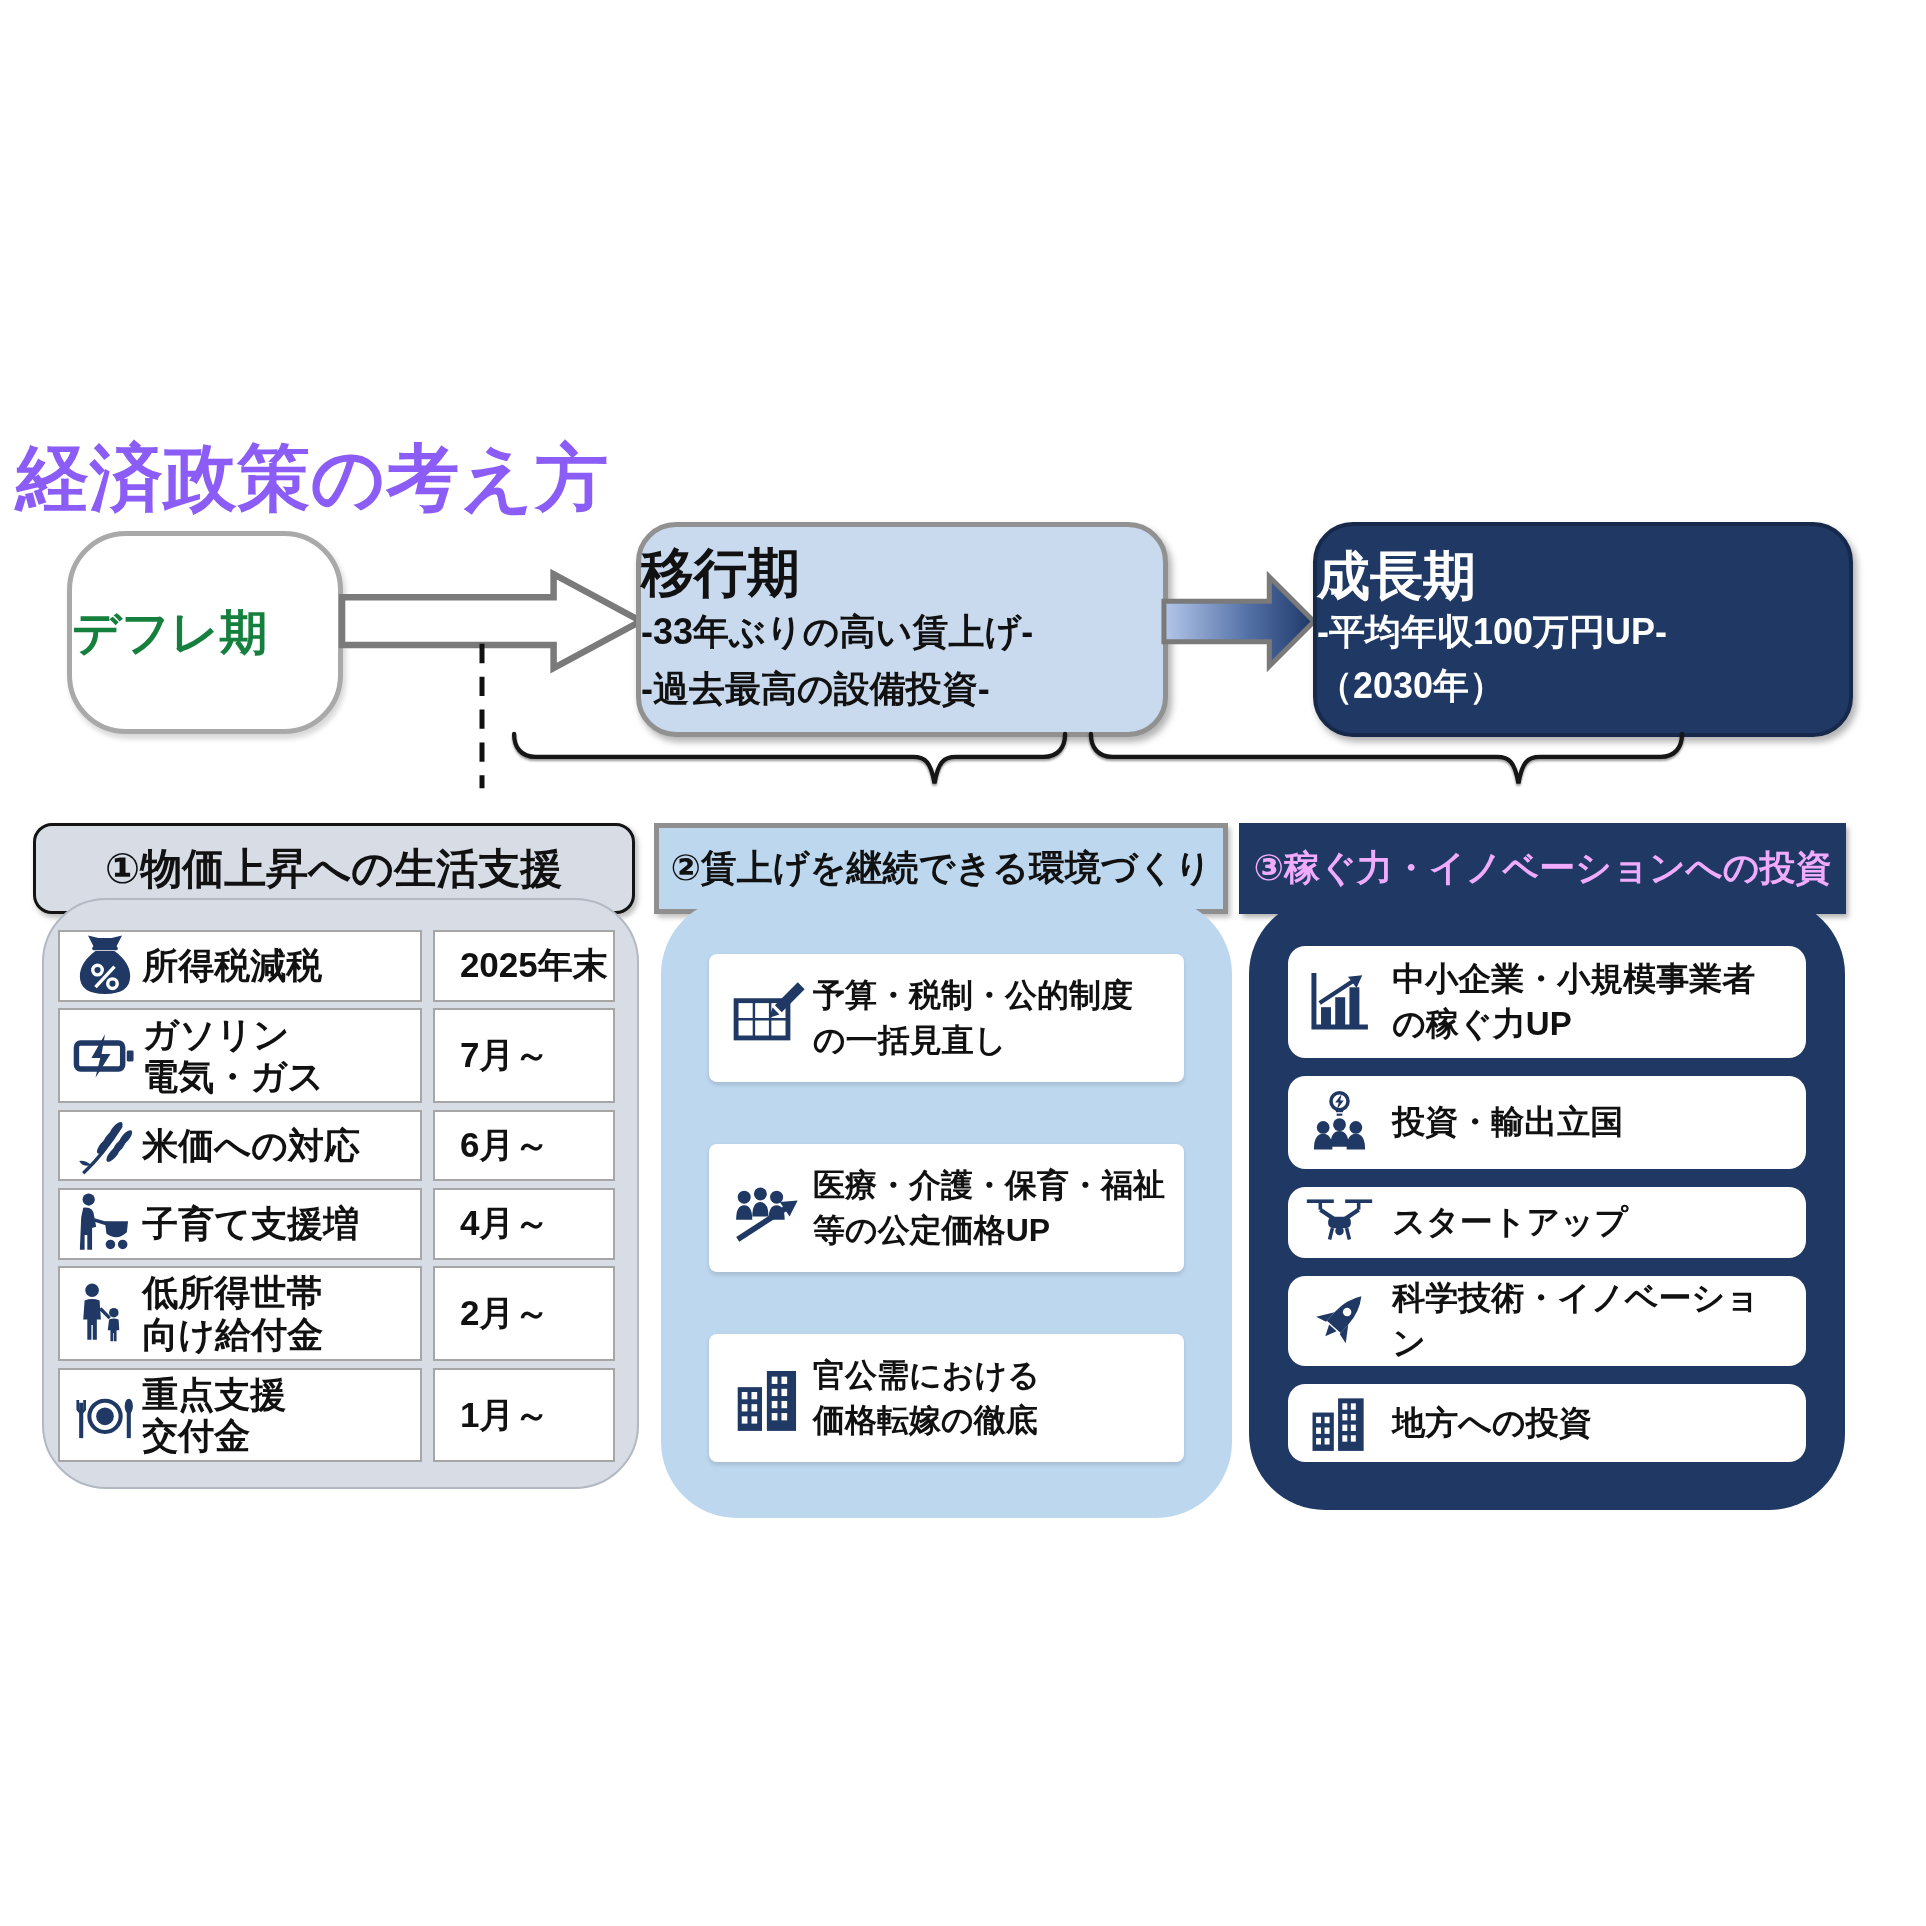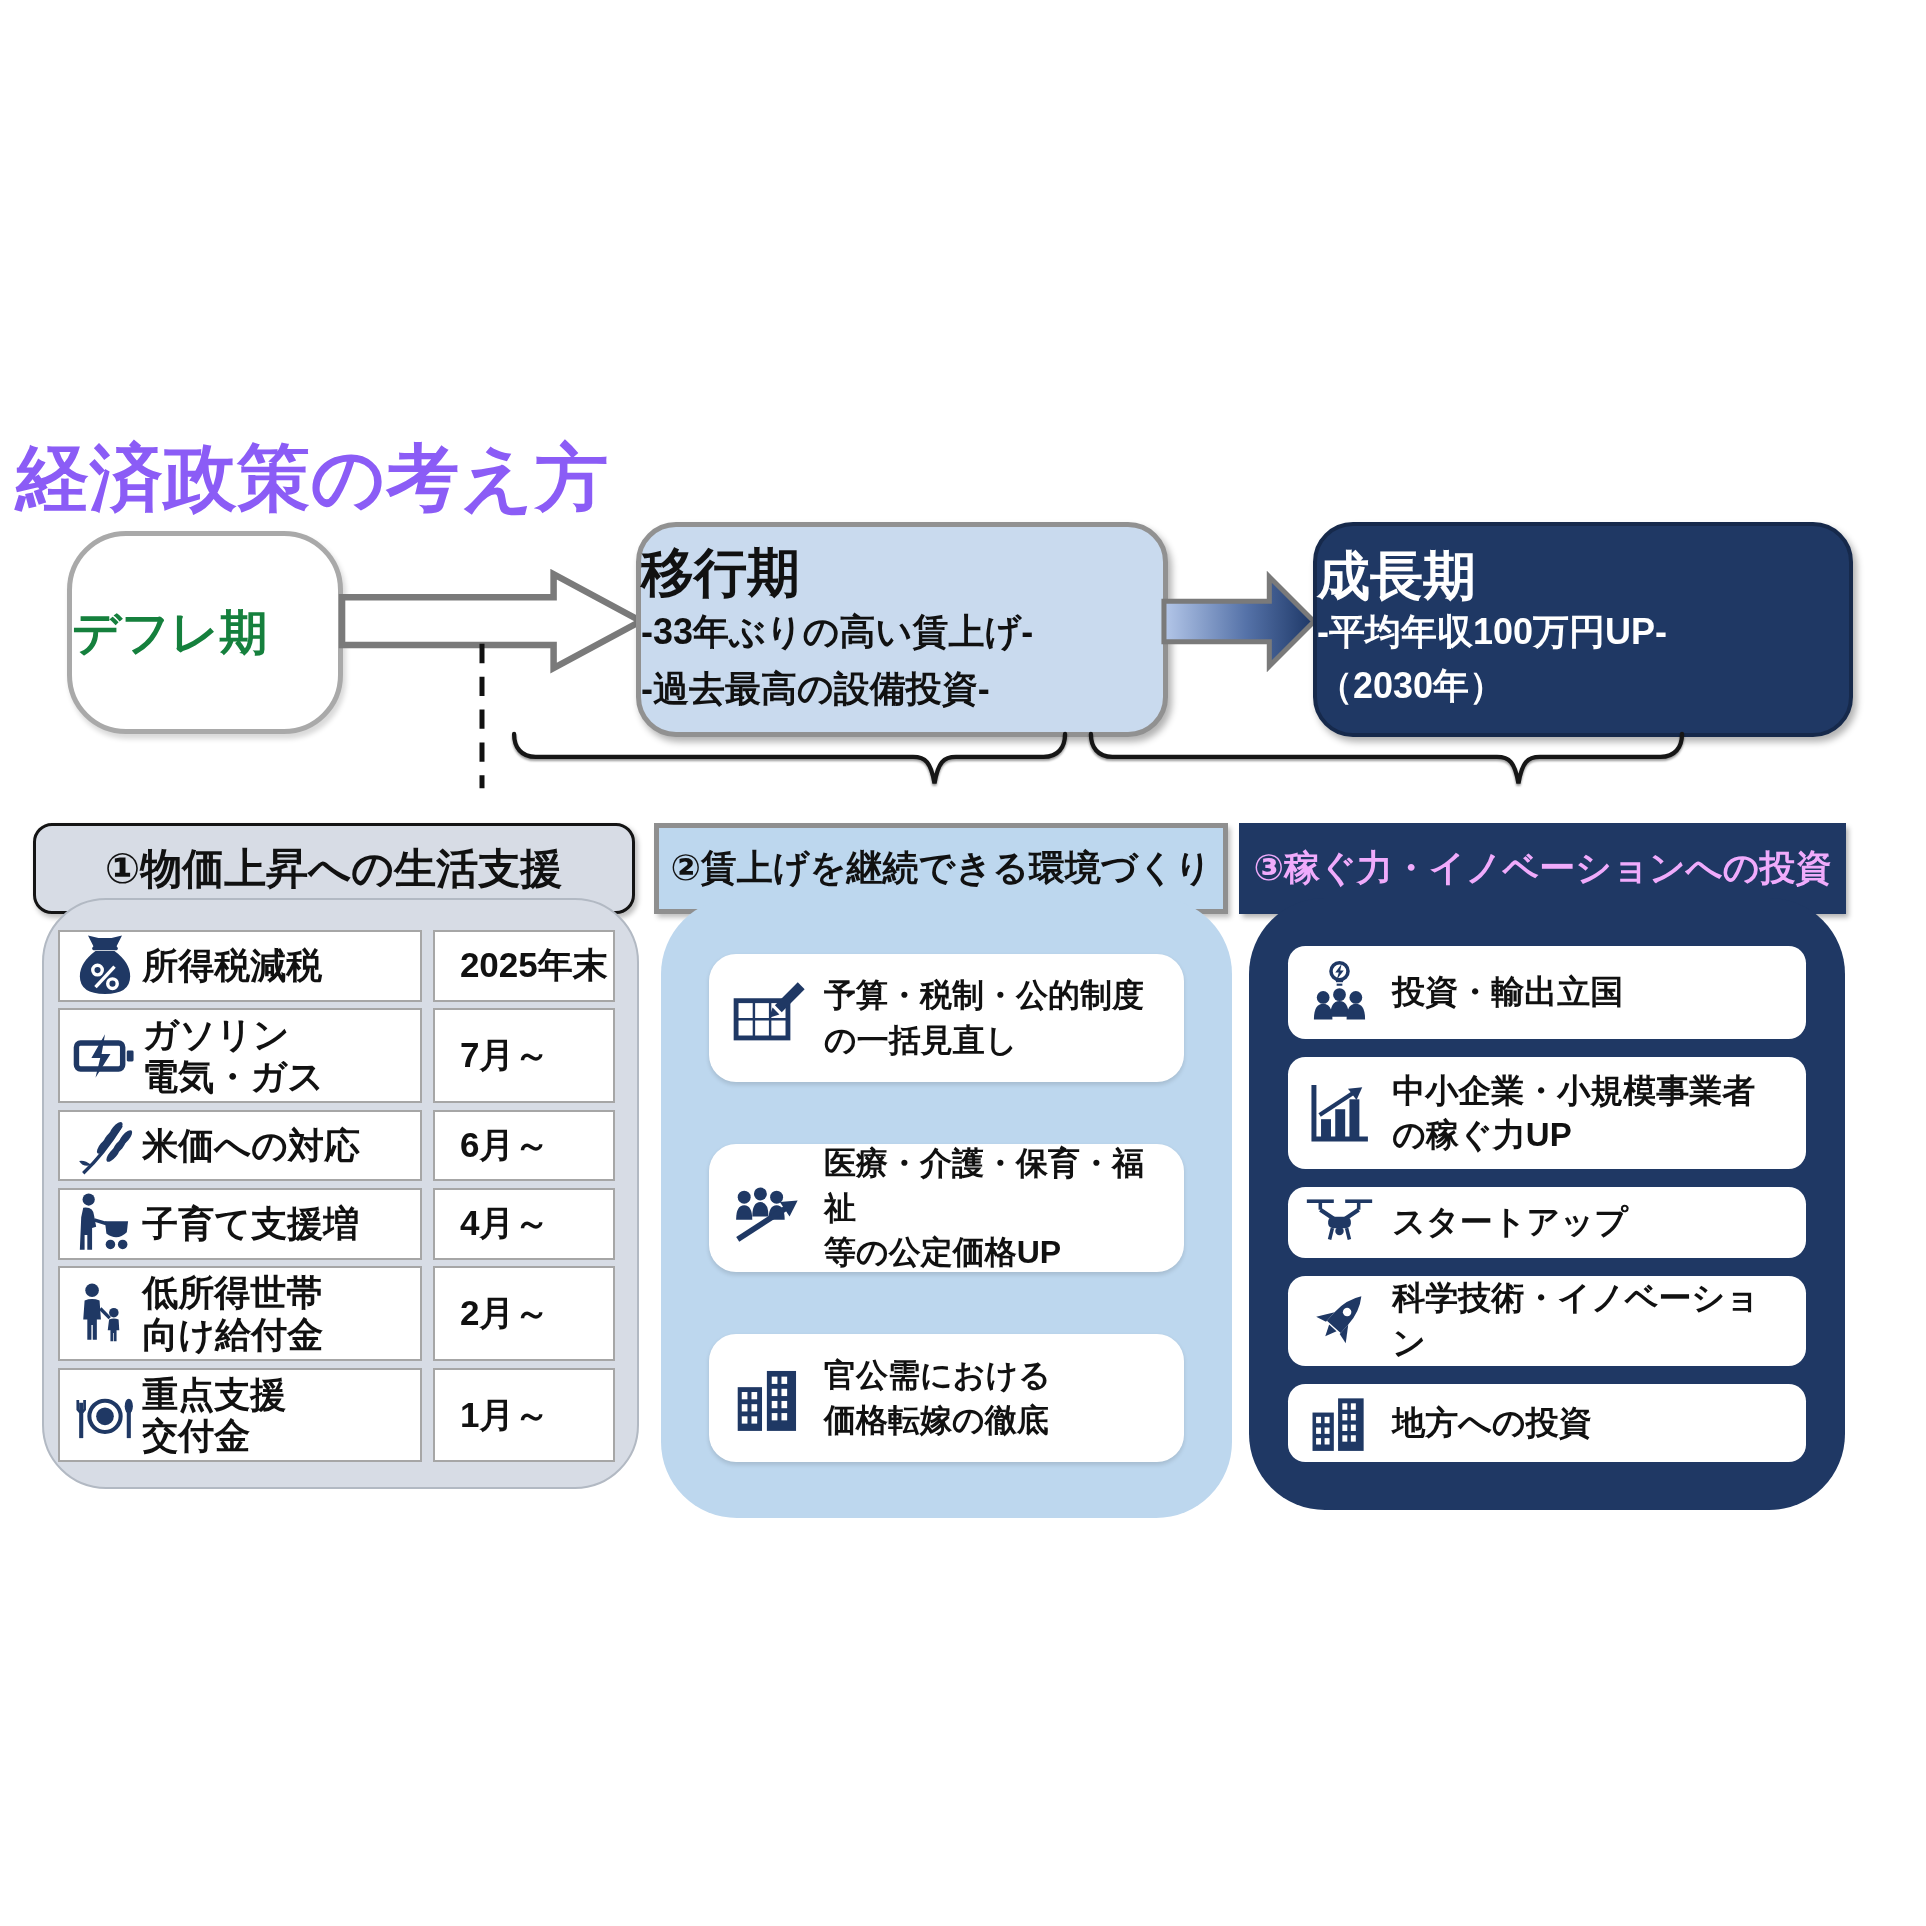--- a/index.html
+++ b/index.html
@@ -42,22 +42,22 @@
        border:2.2px solid #b2b9c3;border-radius:64px;padding:30px 21.7px 24.6px 14.4px;
        display:flex;flex-direction:column;gap:6.5px;}
   .trow{display:flex;gap:11.6px;flex:1;min-height:0;}
   .trow.tall{flex:1.32;}
   .cell{background:#fff;border:2.2px solid #a6a6a6;box-sizing:border-box;display:flex;align-items:center;}
   .cell-label{flex:1;padding-left:11px;font-size:36px;line-height:1.15;white-space:pre-line;}
   .cell-date{width:182px;padding-left:24.6px;font-size:35px;}
 
   .panel-wage{left:661px;top:898px;width:571px;height:620px;background:var(--lblue,#bdd7ee);
        border-radius:76px;padding:56px 48px;display:flex;flex-direction:column;gap:62px;}
-  .mcard{background:#fff;border-radius:27px;flex:1;display:flex;align-items:center;
-       padding:0 19px;gap:12px;font-size:32px;line-height:1.4;white-space:pre-line;
+  .mcard{background:#fff;border-radius:8px;flex:1;display:flex;align-items:center;
+       padding:0 19px;gap:1px;font-size:32px;line-height:1.4;white-space:pre-line;
        box-shadow:0 2.9px 4.3px rgba(0,0,0,.12);min-height:0;}
   .mcard .icon{width:81px;height:81px;flex:0 0 81px;}
 
   .panel-invest{left:1249px;top:898px;width:596px;height:612px;background:var(--navy,#1f3864);
        border-radius:76px;padding:48px 39px;display:flex;flex-direction:column;gap:18px;}
   .rcard{background:#fff;border-radius:17.3px;display:flex;align-items:center;
        padding:0 16px;gap:14.4px;font-size:33px;line-height:1.35;white-space:pre-line;min-height:0;}
   .rc-1{flex:1.5;}.rc-2{flex:1.25;}.rc-3{flex:0.95;}.rc-4{flex:1.2;}.rc-5{flex:1.05;}
   .rcard .icon{width:71px;height:71px;flex:0 0 71px;}
 
@@ -317,33 +317,33 @@
     <div class="mcard">
       <svg class="icon" viewBox="0 0 112 112" width="81" height="81">
           <use href="#buildings-icon" xlink:href="#buildings-icon"></use>
         </svg>
       <span>官公需における
 価格転嫁の徹底</span>
     </div>
   </div>
 
   <div class="panel panel-invest">
-    <div class="rcard rc-2">
-      <svg class="icon" viewBox="0 0 98 98" width="71" height="71">
-          <use href="#people-idea-icon" xlink:href="#people-idea-icon"></use>
-        </svg>
-      <span>投資・輸出立国</span>
-    </div>
     <div class="rcard rc-1">
       <svg class="icon" viewBox="0 0 98 98" width="71" height="71">
           <use href="#bar-chart-growth-icon" xlink:href="#bar-chart-growth-icon"></use>
         </svg>
       <span>中小企業・小規模事業者
 の稼ぐ力UP</span>
     </div>
+    <div class="rcard rc-2">
+      <svg class="icon" viewBox="0 0 98 98" width="71" height="71">
+          <use href="#people-idea-icon" xlink:href="#people-idea-icon"></use>
+        </svg>
+      <span>投資・輸出立国</span>
+    </div>
     <div class="rcard rc-3">
       <svg class="icon" viewBox="0 0 98 98" width="71" height="71">
           <use href="#drone-icon" xlink:href="#drone-icon"></use>
         </svg>
       <span>スタートアップ</span>
     </div>
     <div class="rcard rc-4">
       <svg class="icon" viewBox="0 0 98 98" width="71" height="71">
           <use href="#rocket-icon" xlink:href="#rocket-icon"></use>
         </svg>

